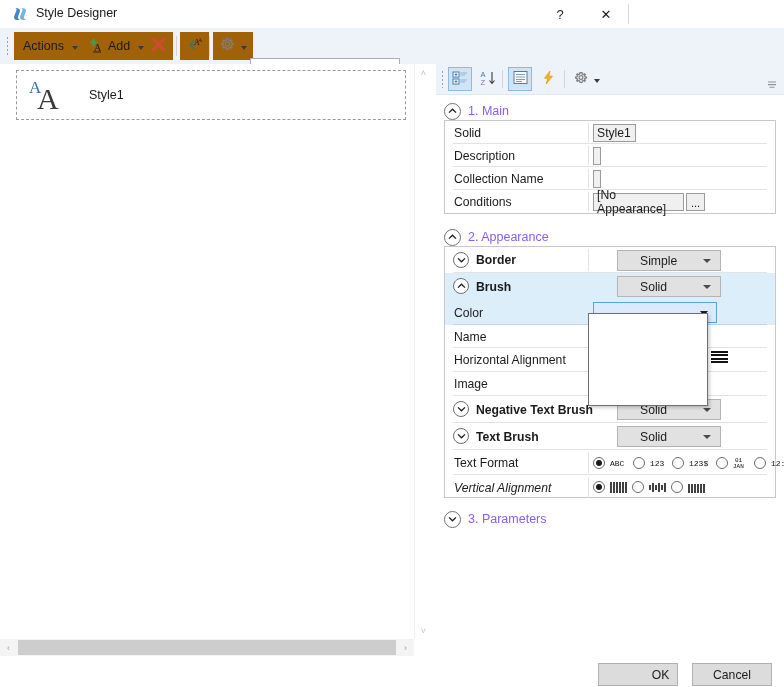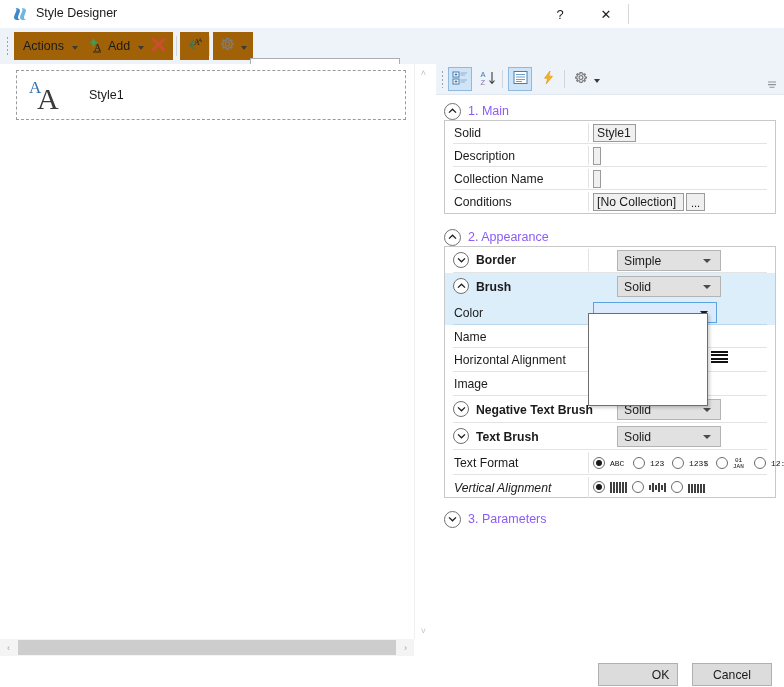--- a/index.html
+++ b/index.html
@@ -88,21 +88,21 @@
   .prow .vdiv{position:absolute;left:143px;top:2px;bottom:2px;width:1px;background:#e3e3e3;}
   .prow .chev-circle{position:absolute;left:8px;margin-left:0;width:16px;height:16px;}
   .prow.sel{background:#ddeefb;}
 
   .val-text{position:absolute;left:148px;height:18px;border:1px solid #9b9b9b;background:#f0f0f0;box-sizing:border-box;
             display:flex;align-items:center;padding:0 3px;font-size:12.2px;color:#1b1b1b;}
   .val-empty{position:absolute;left:148px;width:8px;height:18px;border:1px solid #9b9b9b;background:#f0f0f0;box-sizing:border-box;}
   .ellipsis-btn{position:absolute;height:18px;width:19px;border:1px solid #9b9b9b;background:#efefef;box-sizing:border-box;
             display:flex;align-items:flex-end;justify-content:center;font-size:11px;color:#1b1b1b;padding-bottom:1px;}
   .combo{position:absolute;left:172px;width:104px;height:21px;background:#e1e1e1;border:1px solid #b4b4b4;box-sizing:border-box;
-          display:flex;align-items:center;padding-left:6px;font-size:12.2px;color:#1b1b1b;}
+          display:flex;align-items:center;padding-left:22px;font-size:12.2px;color:#1b1b1b;}
   .combo .cv{width:0;height:0;border-left:4px solid transparent;border-right:4px solid transparent;border-top:4px solid #4b4b4b;position:absolute;right:9px;top:8px;}
   .combo-open{position:absolute;left:148px;width:124px;height:21px;background:#dbeafc;border:1px solid #5ba2e0;box-sizing:border-box;}
   .combo-open .cv{width:0;height:0;border-left:4px solid transparent;border-right:4px solid transparent;border-top:5px solid #1c1c1c;position:absolute;right:8px;top:8px;}
 
   #dropdown-popup{position:absolute;left:588px;top:313px;width:120px;height:93px;background:#fff;border:1px solid #6e6e6e;box-sizing:border-box;
        box-shadow:2px 2px 3px rgba(0,0,0,0.18);z-index:40;}
   #hatch-icon{position:absolute;left:711px;top:351px;width:17px;height:13px;
        background-image:repeating-linear-gradient(180deg,#111 0 2px,#fff 2px 3.3px);z-index:20;}
 
   .radio-group{position:absolute;left:148px;display:flex;align-items:center;gap:0;}
@@ -316,21 +316,21 @@
     </div>
     <div class="prow" style="height:23px;">
       <span class="pname">Collection Name</span>
       <span class="vdiv"></span>
       <span class="val-empty" style="top:3px;"></span>
       <span class="rowline"></span>
     </div>
     <div class="prow" style="height:23px;">
       <span class="pname">Conditions</span>
       <span class="vdiv"></span>
-      <span class="val-text" style="top:3px;width:91px;">[No Collection]</span>
+      <span class="val-text" style="top:3px;width:91px;">[No Appearance]</span>
       <span class="ellipsis-btn" style="top:3px;left:241px;">...</span>
     </div>
   </div>
 
   <div class="section-head" style="top:162px;">
     <span class="chev-circle">
       <svg width="9" height="6" viewBox="0 0 9 6">
           <path d="M1 4.6 L4.5 1.2 L8 4.6" stroke="#1b1b1b" stroke-width="1.3" fill="none"></path>
         </svg>
     </span>

